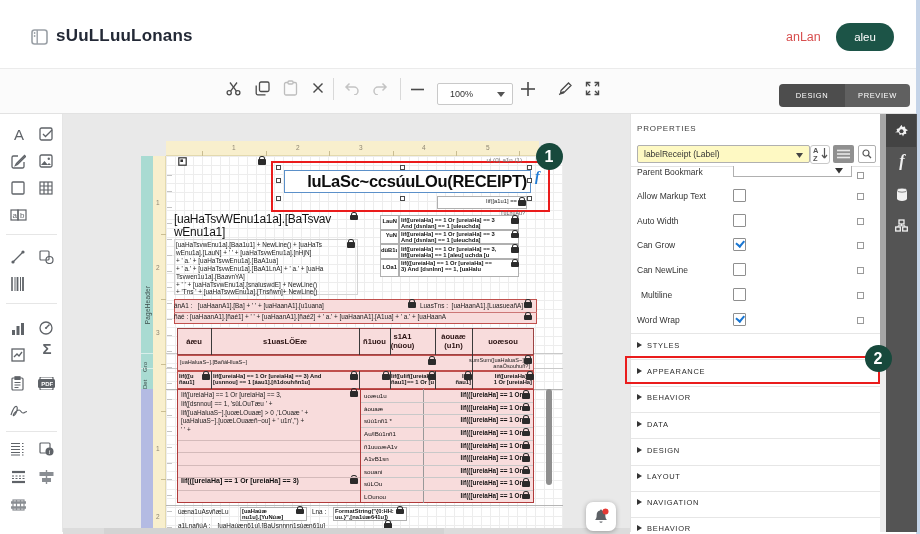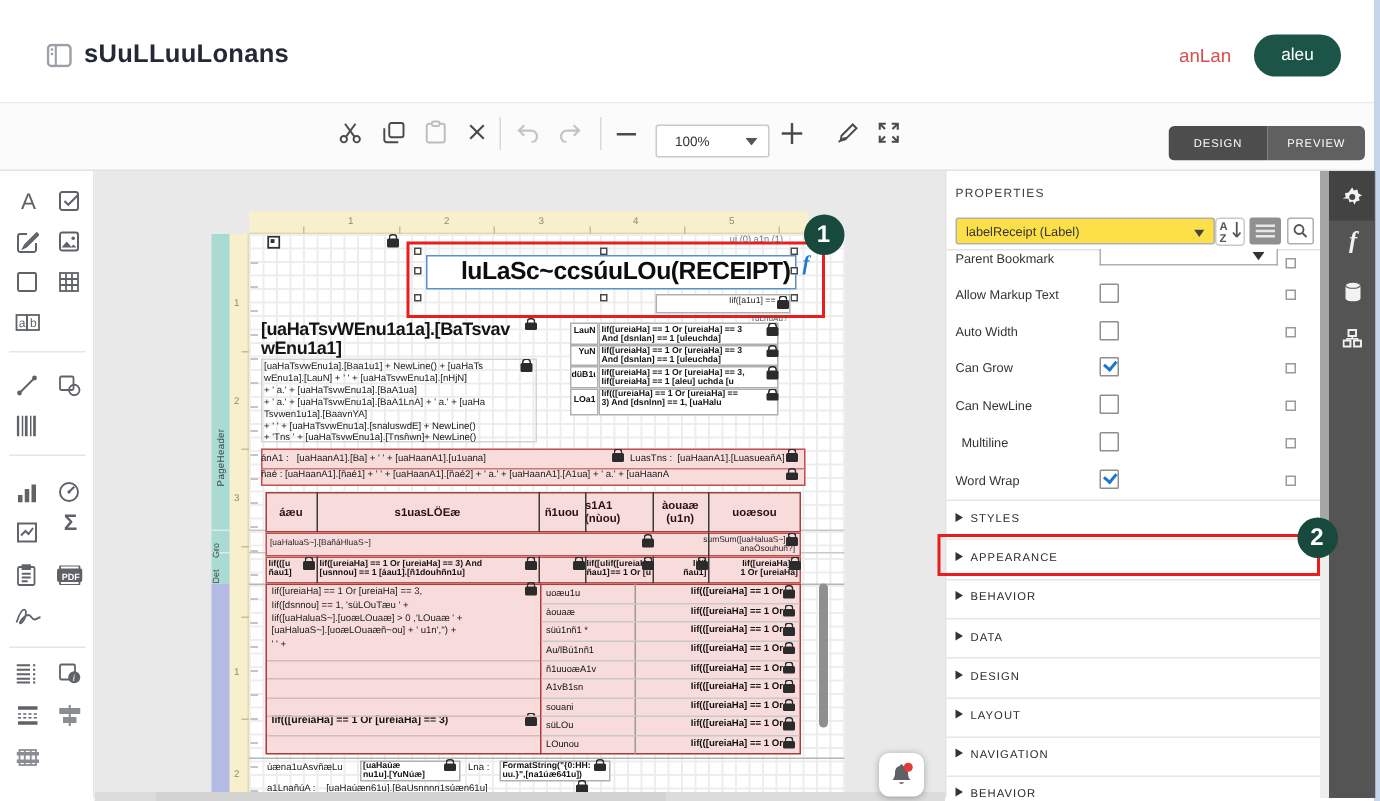--- a/index.html
+++ b/index.html
@@ -173,21 +173,21 @@
 <div class="hd" style="left:527px;top:178px"></div>
 <div class="hd" style="left:276px;top:195.5px"></div>
 <div class="hd" style="left:400px;top:195.5px"></div>
 <div class="hd" style="left:527px;top:195.5px"></div>
 <div class="ab" style="left:535px;top:169px;width:12px;font-family:'Liberation Serif',serif;font-style:italic;font-weight:bold;font-size:14px;color:#1e7ad4">f</div>
 <div class="cell" style="left:437px;top:196px;width:90px;height:13px"></div>
 <div class="ab" style="left:439px;top:198px;width:78px;font-size:5.8px;color:#222;text-align:right">Iif([a1u1] ==</div>
 <div class="lk" style="left:518px;top:200px"></div>
 <div class="ab" style="left:455px;top:209.5px;width:70px;font-size:5.4px;color:#555;text-align:right">TuLnuAu?</div>
 
-<div class="ab" style="left:174px;top:213px;width:186px;font-size:12px;font-weight:bold;color:#141414;line-height:12.5px;letter-spacing:-.3px">[uaHaTsvWEnu1a1a].[BaTsvav<br>wEnu1a1]</div>
+<div class="ab" style="left:174px;top:213px;width:186px;font-size:12px;font-weight:normal;color:#141414;line-height:12.5px;letter-spacing:-.3px">[uaHaTsvWEnu1a1a].[BaTsvav<br>wEnu1a1]</div>
 <div class="lk" style="left:350px;top:214.5px"></div>
 <div class="ab" style="left:174px;top:239px;width:184px;height:56px;border:1px solid #d4d4d4"></div>
 <div class="ab t6" style="left:176px;top:241px;width:180px">[uaHaTsvwEnu1a].[Baa1u1] + NewLine() + [uaHaTs<br>wEnu1a].[LauN] + ' ' + [uaHaTsvwEnu1a].[nHjN]<br>+ ' a.' + [uaHaTsvwEnu1a].[BaA1ua]<br>+ ' a.' + [uaHaTsvwEnu1a].[BaA1LnA] + ' a.' + [uaHa<br>Tsvwen1u1a].[BaavnYA]<br>+ ' ' + [uaHaTsvwEnu1a].[snaluswdE] + NewLine()<br>+ 'Tns ' + [uaHaTsvwEnu1a].[Tnsñwn]+ NewLine()</div>
 <div class="lk" style="left:347px;top:242px"></div>
 
 <div class="cell" style="left:380px;top:215px;width:19px;height:14.5px"></div>
 <div class="cell" style="left:399px;top:215px;width:120px;height:14.5px"></div>
 <div class="cell" style="left:380px;top:229.5px;width:19px;height:14.5px"></div>
 <div class="cell" style="left:399px;top:229.5px;width:120px;height:14.5px"></div>
 <div class="cell" style="left:380px;top:244px;width:19px;height:14.5px"></div>
@@ -219,21 +219,21 @@
 <div class="ab" style="left:166px;top:352.5px;width:397px;height:1px;background:#c9c9c9"></div>
 <div class="ab" style="left:166px;top:367.5px;width:397px;height:1px;background:#c9c9c9"></div>
 <div class="ab" style="left:166px;top:388.5px;width:397px;height:1px;background:#b5b5b5"></div>
 <div class="ab" style="left:166px;top:504.5px;width:397px;height:1px;background:#b5b5b5"></div>
 
 <div class="ab pink" style="left:177px;top:328px;width:357px;height:27px;border:1.2px solid #9c4343"></div>
 <div class="ab" style="left:177px;top:329px;width:357px;height:26px;font-weight:bold;font-size:7.6px;color:#2a1212">
 <span class="ab" style="left:0;top:8px;width:34px;text-align:center">áæu</span>
 <span class="ab" style="left:34px;top:8px;width:148px;text-align:center">s1uasLÖEæ</span>
 <span class="ab" style="left:182px;top:8px;width:31px;text-align:center">ñ1uou</span>
-<span class="ab" style="left:213px;top:3px;width:45px;">s1A1<br>(nùou)</span>
+<span class="ab" style="left:203px;top:3px;width:45px;text-align:center">s1A1<br>(nùou)</span>
 <span class="ab" style="left:258px;top:3px;width:37px;text-align:center">àouaæ<br>(u1n)</span>
 <span class="ab" style="left:295px;top:8px;width:62px;text-align:center">uoæsou</span>
 </div>
 <div class="ab" style="left:210.5px;top:328px;width:1px;height:27px;background:#3a3a3a"></div>
 <div class="ab" style="left:358.5px;top:328px;width:1px;height:27px;background:#3a3a3a"></div>
 <div class="ab" style="left:389.5px;top:328px;width:1px;height:27px;background:#3a3a3a"></div>
 <div class="ab" style="left:435px;top:328px;width:1px;height:27px;background:#3a3a3a"></div>
 <div class="ab" style="left:472.2px;top:328px;width:1px;height:27px;background:#3a3a3a"></div>
 <div class="ab" style="left:177px;top:354.5px;width:357px;height:1px;background:#d14747"></div>
 
@@ -453,21 +453,21 @@
   </svg>
 <svg class="ab" style="left:11px;top:498px" width="15" height="14" viewBox="0 0 15 14">
     <g stroke="#8a8e93" fill="none">
       <rect x="2" y="2" width="11" height="10" stroke-width="1.2"></rect>
       <path d="M0 4.5h15M0 9.5h15" stroke-width="2.4"></path>
       <path d="M5.5 2v10M9.5 2v10" stroke-width="1.2"></path>
     </g>
   </svg>
 <div id="panel"></div>
 <div class="ab" style="left:637px;top:124px;font-size:8px;letter-spacing:.8px;color:#3c3c3c">PROPERTIES</div>
-<div class="ab" style="left:637px;top:145px;width:173px;height:18px;border:1px solid #b0b0b0;border-radius:2px;background:#fde047;font-size:8.5px;color:#333;line-height:16px;padding-left:6px">labelReceipt (Label)<svg class="ab" style="right:6px;top:7px" width="7" height="5" viewBox="0 0 7 5">
+<div class="ab" style="left:637px;top:145px;width:173px;height:18px;border:1px solid #b0b0b0;border-radius:2px;background:#fef9c3;font-size:8.5px;color:#333;line-height:16px;padding-left:6px">labelReceipt (Label)<svg class="ab" style="right:6px;top:7px" width="7" height="5" viewBox="0 0 7 5">
       <path d="M0 0l3.5 5L7 0z" fill="#444"></path>
     </svg></div>
 <div class="ab" style="left:810px;top:144.5px;width:20px;height:19px;border:1px solid #c9c9c9;border-radius:3px;background:#fff"></div>
 <svg class="ab" style="left:813px;top:146px" width="17" height="16" viewBox="0 0 17 16">
     <g fill="#555" font-family="Liberation Sans" font-weight="bold">
       <text x="0" y="7" font-size="7.5">A</text>
       <text x="0" y="15" font-size="7.5">Z</text>
     </g>
     <path d="M11.5 2v10M11.5 12l-2.5-3M11.5 12l2.5-3" stroke="#555" stroke-width="1.2" fill="none"></path>
   </svg>

